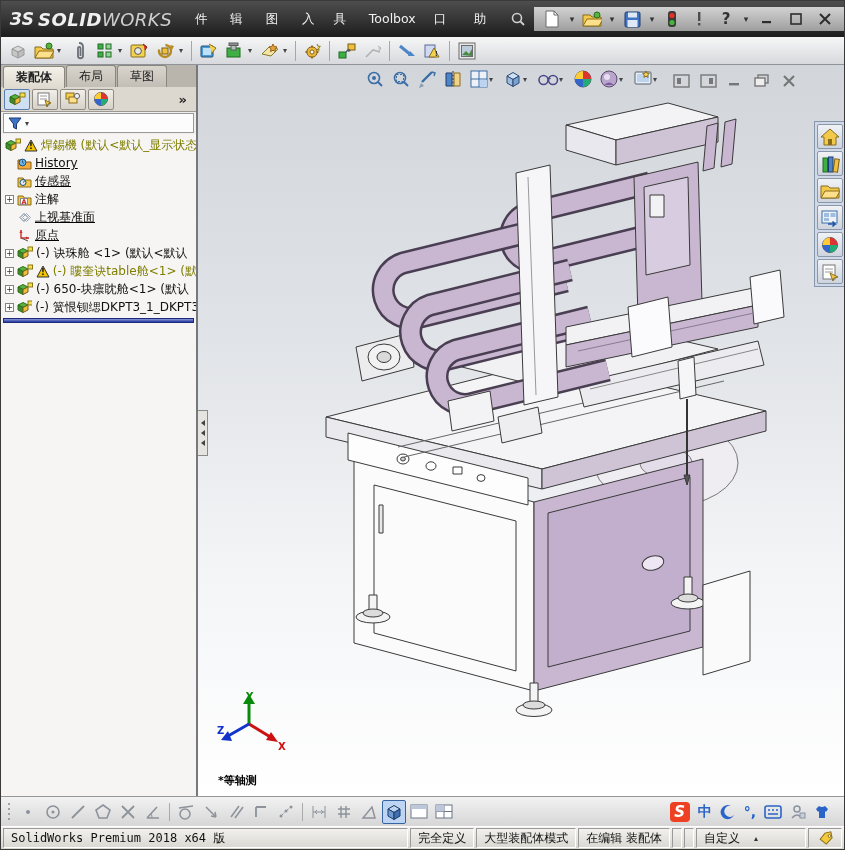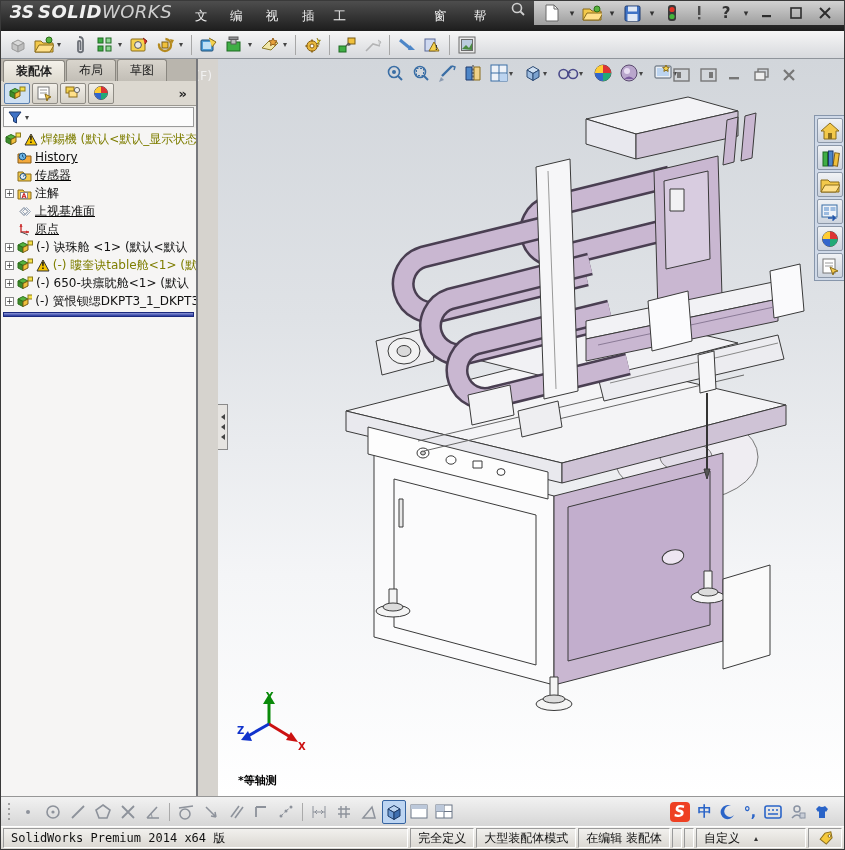--- a/index.html
+++ b/index.html
@@ -2,21 +2,21 @@
 <html><head>
 <meta charset="utf-8">
 <style>
   * { box-sizing: border-box; margin: 0; padding: 0; }
   html,body { width:845px; height:850px; overflow:hidden;
     font-family:"DejaVu Sans","Liberation Sans",sans-serif; font-size:12px; }
   .window { width:845px; height:850px; display:flex; flex-direction:column;
     border:1px solid #3a3a3a; background:#d6d3ce; }
 
   
-  .titlebar { height:30px; flex:0 0 30px; display:flex; align-items:flex-start;
+  .titlebar { height:36px; flex:0 0 30px; display:flex; align-items:center;
     background:linear-gradient(#4e4e4e,#1d1d1d); color:#f0f0f0; }
   .accent { width:8px; background:#cf2a20; }
   .logo { display:flex; align-items:center; padding:0 14px 0 6px; font-style:italic; }
   .logo .zs { font-weight:bold; font-size:17px; margin-right:4px; }
   .logo .sw { font-weight:bold; font-size:18px; letter-spacing:.5px; }
   .logo .sw b { font-weight:bold; } .logo .sw i { font-style:italic; font-weight:normal; color:#cfcfcf; }
   .menu { display:flex; align-items:center; }
   .menu-item { padding:0 9px; line-height:30px; font-size:12.5px; cursor:default; }
   .search-btn { display:flex; align-items:center; padding:0 8px; }
   .titlebar-right { margin-left:auto; display:flex; align-items:center; gap:3px;
@@ -26,21 +26,21 @@
   .winbtn { width:26px; height:22px; display:flex; align-items:center; justify-content:center; color:#222; font-size:12px; }
 
   
   .main-toolbar { height:28px; flex:0 0 28px; display:flex; align-items:center; gap:1px;
     background:linear-gradient(#f6f6f6,#d7d9dd); border-bottom:1px solid #8f949b; padding:0 4px; }
   .tbtn { width:25px; height:24px; display:flex; align-items:center; justify-content:center; border-radius:2px; }
   .tsep { width:1px; height:20px; background:#a7a7a7; margin:0 3px; }
   .tcaret { font-size:8px; color:#444; width:8px; }
 
   
-  .workspace { flex:1 1 auto; display:flex; min-height:0; position:relative;gap:20px; }
+  .workspace { flex:1 1 auto; display:flex; min-height:0; position:relative; }
 
   
   .left-panel { width:197px; flex:0 0 197px; display:flex; flex-direction:column;
     background:#efeeec; border-right:2px solid #77787c; }
   .panel-tabs { height:22px; display:flex; align-items:flex-end; background:#b9b5ad; padding-left:2px; gap:1px; }
   .ptab { padding:2px 12px 2px; font-size:12px; color:#222;
     background:linear-gradient(#d9d5cd,#c2beb6); border:1px solid #8a8780; border-bottom:none;
     border-radius:3px 3px 0 0; }
   .ptab.active { background:linear-gradient(#f4f1ea,#dedacf); font-weight:bold; position:relative; top:1px; }
   .mgr-tabs { height:25px; display:flex; align-items:center; gap:2px; background:#dcd8d0;
@@ -865,21 +865,21 @@
           <path d="M2,14 q5,-6 10,0" fill="none" stroke="#8a93a3" stroke-width="1.5"></path>
           <rect x="10" y="9" width="5" height="5" fill="#c8cdd6" stroke="#8a93a3"></rect>
         </svg>
       <svg width="16" height="15">
           <path d="M5,2 L2,5 L4,8 L5,7 V14 H11 V7 L12,8 L14,5 L11,2 Q8,4 5,2 z" fill="#2a64c8"></path>
         </svg>
     </div>
   </div>
 
   <div class="statusbar">
-    <div class="seg grow">SolidWorks Premium 2014 x64 版</div>
+    <div class="seg grow">SolidWorks Premium 2018 x64 版</div>
     <div class="seg">完全定义</div>
     <div class="seg">大型装配体模式</div>
     <div class="seg">在编辑 装配体</div>
     <div class="seg tiny"></div>
     <div class="seg tiny"></div>
     <div class="seg" style="min-width:110px;text-align:center;">
       <span>自定义</span>
       <span class="custom-arrow">▴</span>
     </div>
     <div class="seg">

